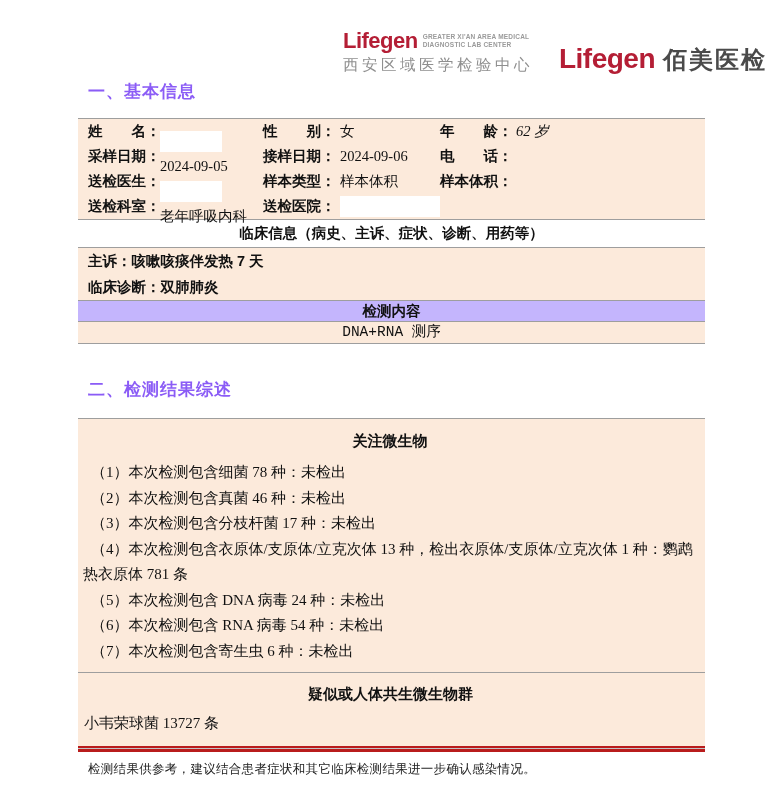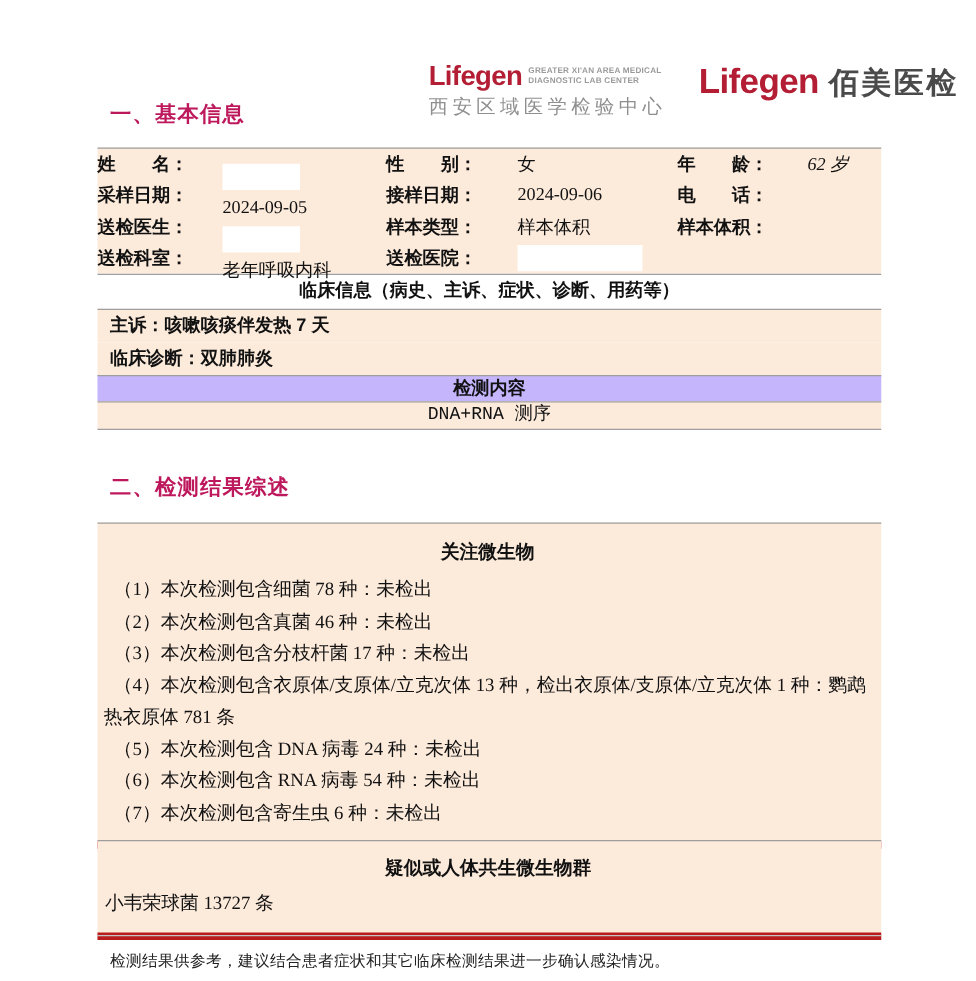--- a/index.html
+++ b/index.html
@@ -1,39 +1,39 @@
 <!DOCTYPE html>
 <html><head>
 <meta charset="utf-8">
 <style>
   html,body{margin:0;padding:0;background:#fff;}
   body{font-family:"Liberation Sans","DejaVu Sans",sans-serif;color:#111;}
   .page{position:relative;width:781px;height:785px;background:#fff;overflow:hidden;}
 
   
-  .brand{position:absolute;top:30px;right:14px;display:flex;align-items:flex-start;gap:26px;margin-top:20px;}
+  .brand{position:absolute;top:30px;right:14px;display:flex;align-items:flex-end;gap:26px;}
   .logo1{display:flex;flex-direction:column;}
   .logo1-top{display:flex;align-items:flex-start;}
   .wordmark{font-weight:700;color:#b41e35;letter-spacing:-0.5px;}
   .logo1 .wordmark{font-size:22px;line-height:1;}
   .logo1-tag{font-size:6.5px;font-weight:700;color:#9a9a9a;line-height:1.3;margin-left:5px;margin-top:3px;letter-spacing:0.2px;}
   .logo1-cn{font-size:15.5px;color:#8f8f8f;letter-spacing:3.5px;margin-top:3px;white-space:nowrap;}
   .logo2{display:flex;align-items:baseline;}
   .logo2 .wordmark{font-size:28px;line-height:1;}
   .logo2-cn{font-size:24px;font-weight:700;color:#4a4a4a;letter-spacing:2px;margin-left:8px;white-space:nowrap;}
 
   
-  .sec-title{position:absolute;left:88px;font-size:17px;font-weight:700;color:#be185d;letter-spacing:1px;}
+  .sec-title{position:absolute;left:88px;font-size:17px;font-weight:700;color:#8b5cf6;letter-spacing:1px;}
   .sec1-title{top:80px;}
   .sec2-title{top:378px;}
 
   
   .info-table{position:absolute;top:118px;left:78px;width:627px;font-size:14.5px;}
   .rows-block{background:#fceadb;border-top:1px solid #9e9e9e;}
-  .info-row{display:flex;align-items:center;height:25px;gap:28px;}
+  .info-row{display:flex;align-items:center;height:25px;padding-left:10px;}
   .lab{font-weight:700;white-space:nowrap;}
   .lab1{width:72px;}
   .val1{width:103px;margin-top:20px;}
   .lab2{width:77px;}
   .val2{width:100px;}
   .lab3{width:76px;}
   .val3{flex:1;font-style:italic;}
   .val{font-family:"Liberation Serif","DejaVu Serif",serif;white-space:nowrap;display:flex;align-items:center;}
   .redact-box{display:inline-block;background:#fff;height:21px;}
   .rb-sm{width:62px;}

